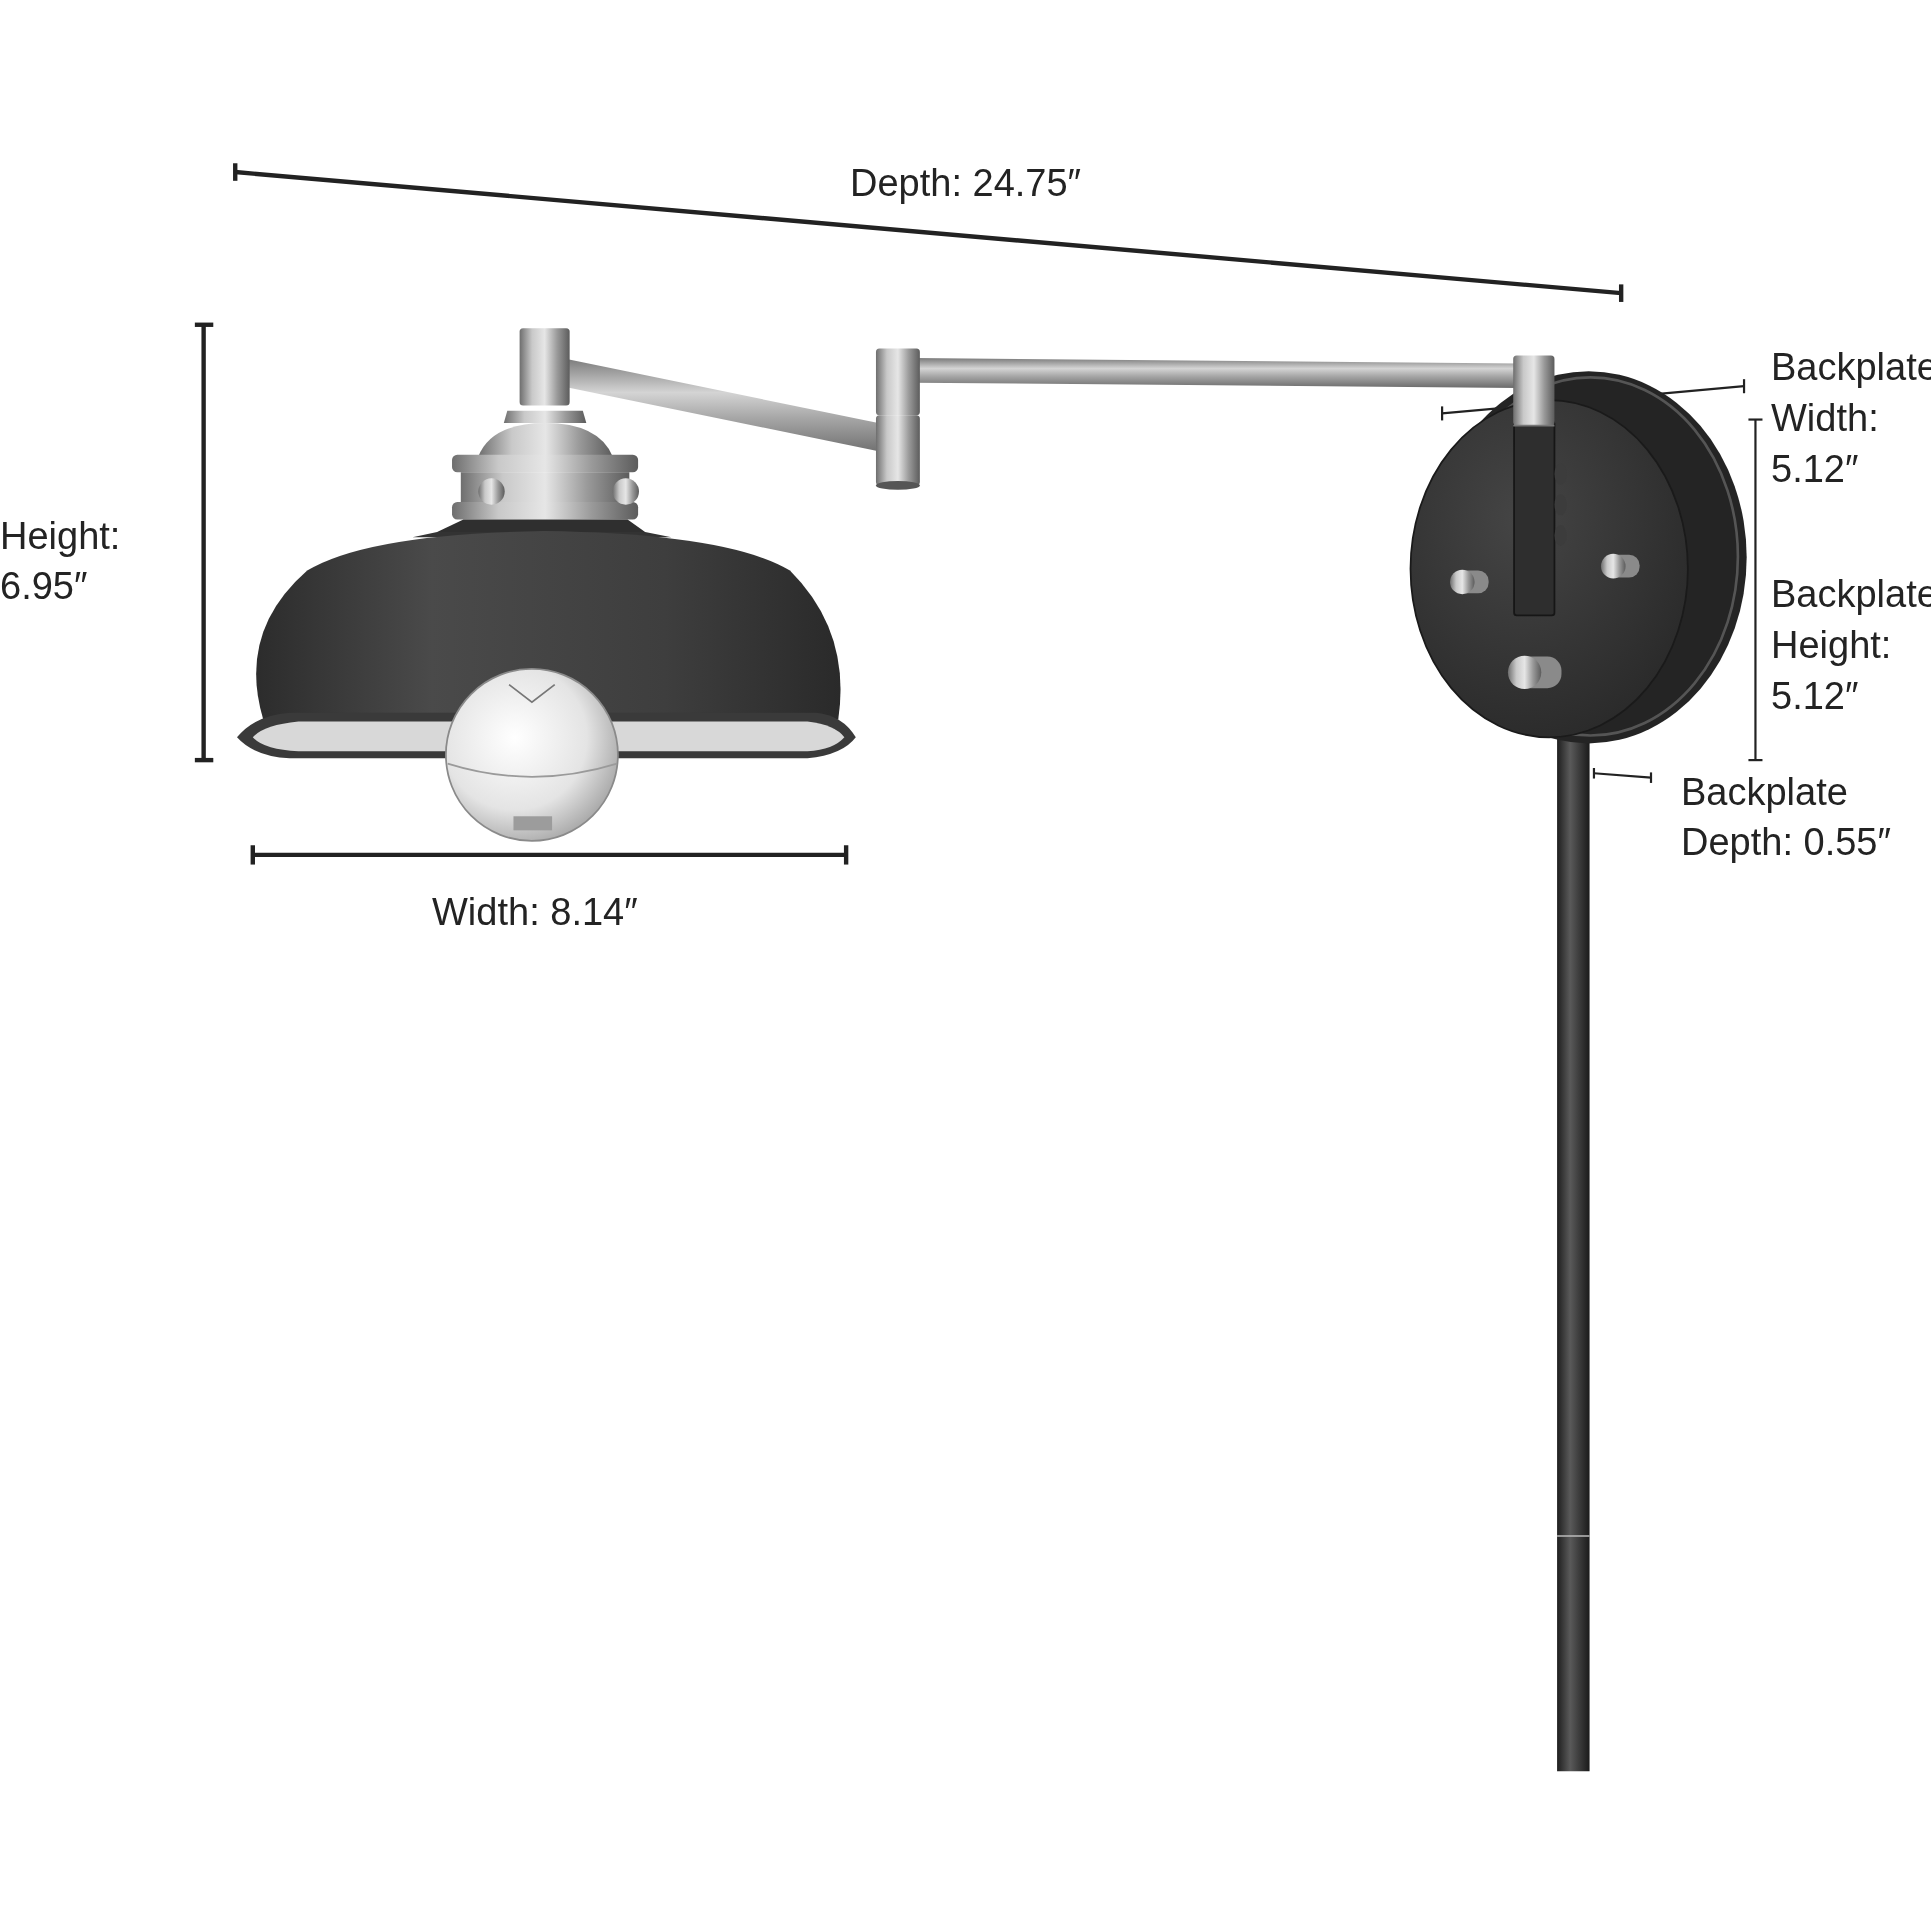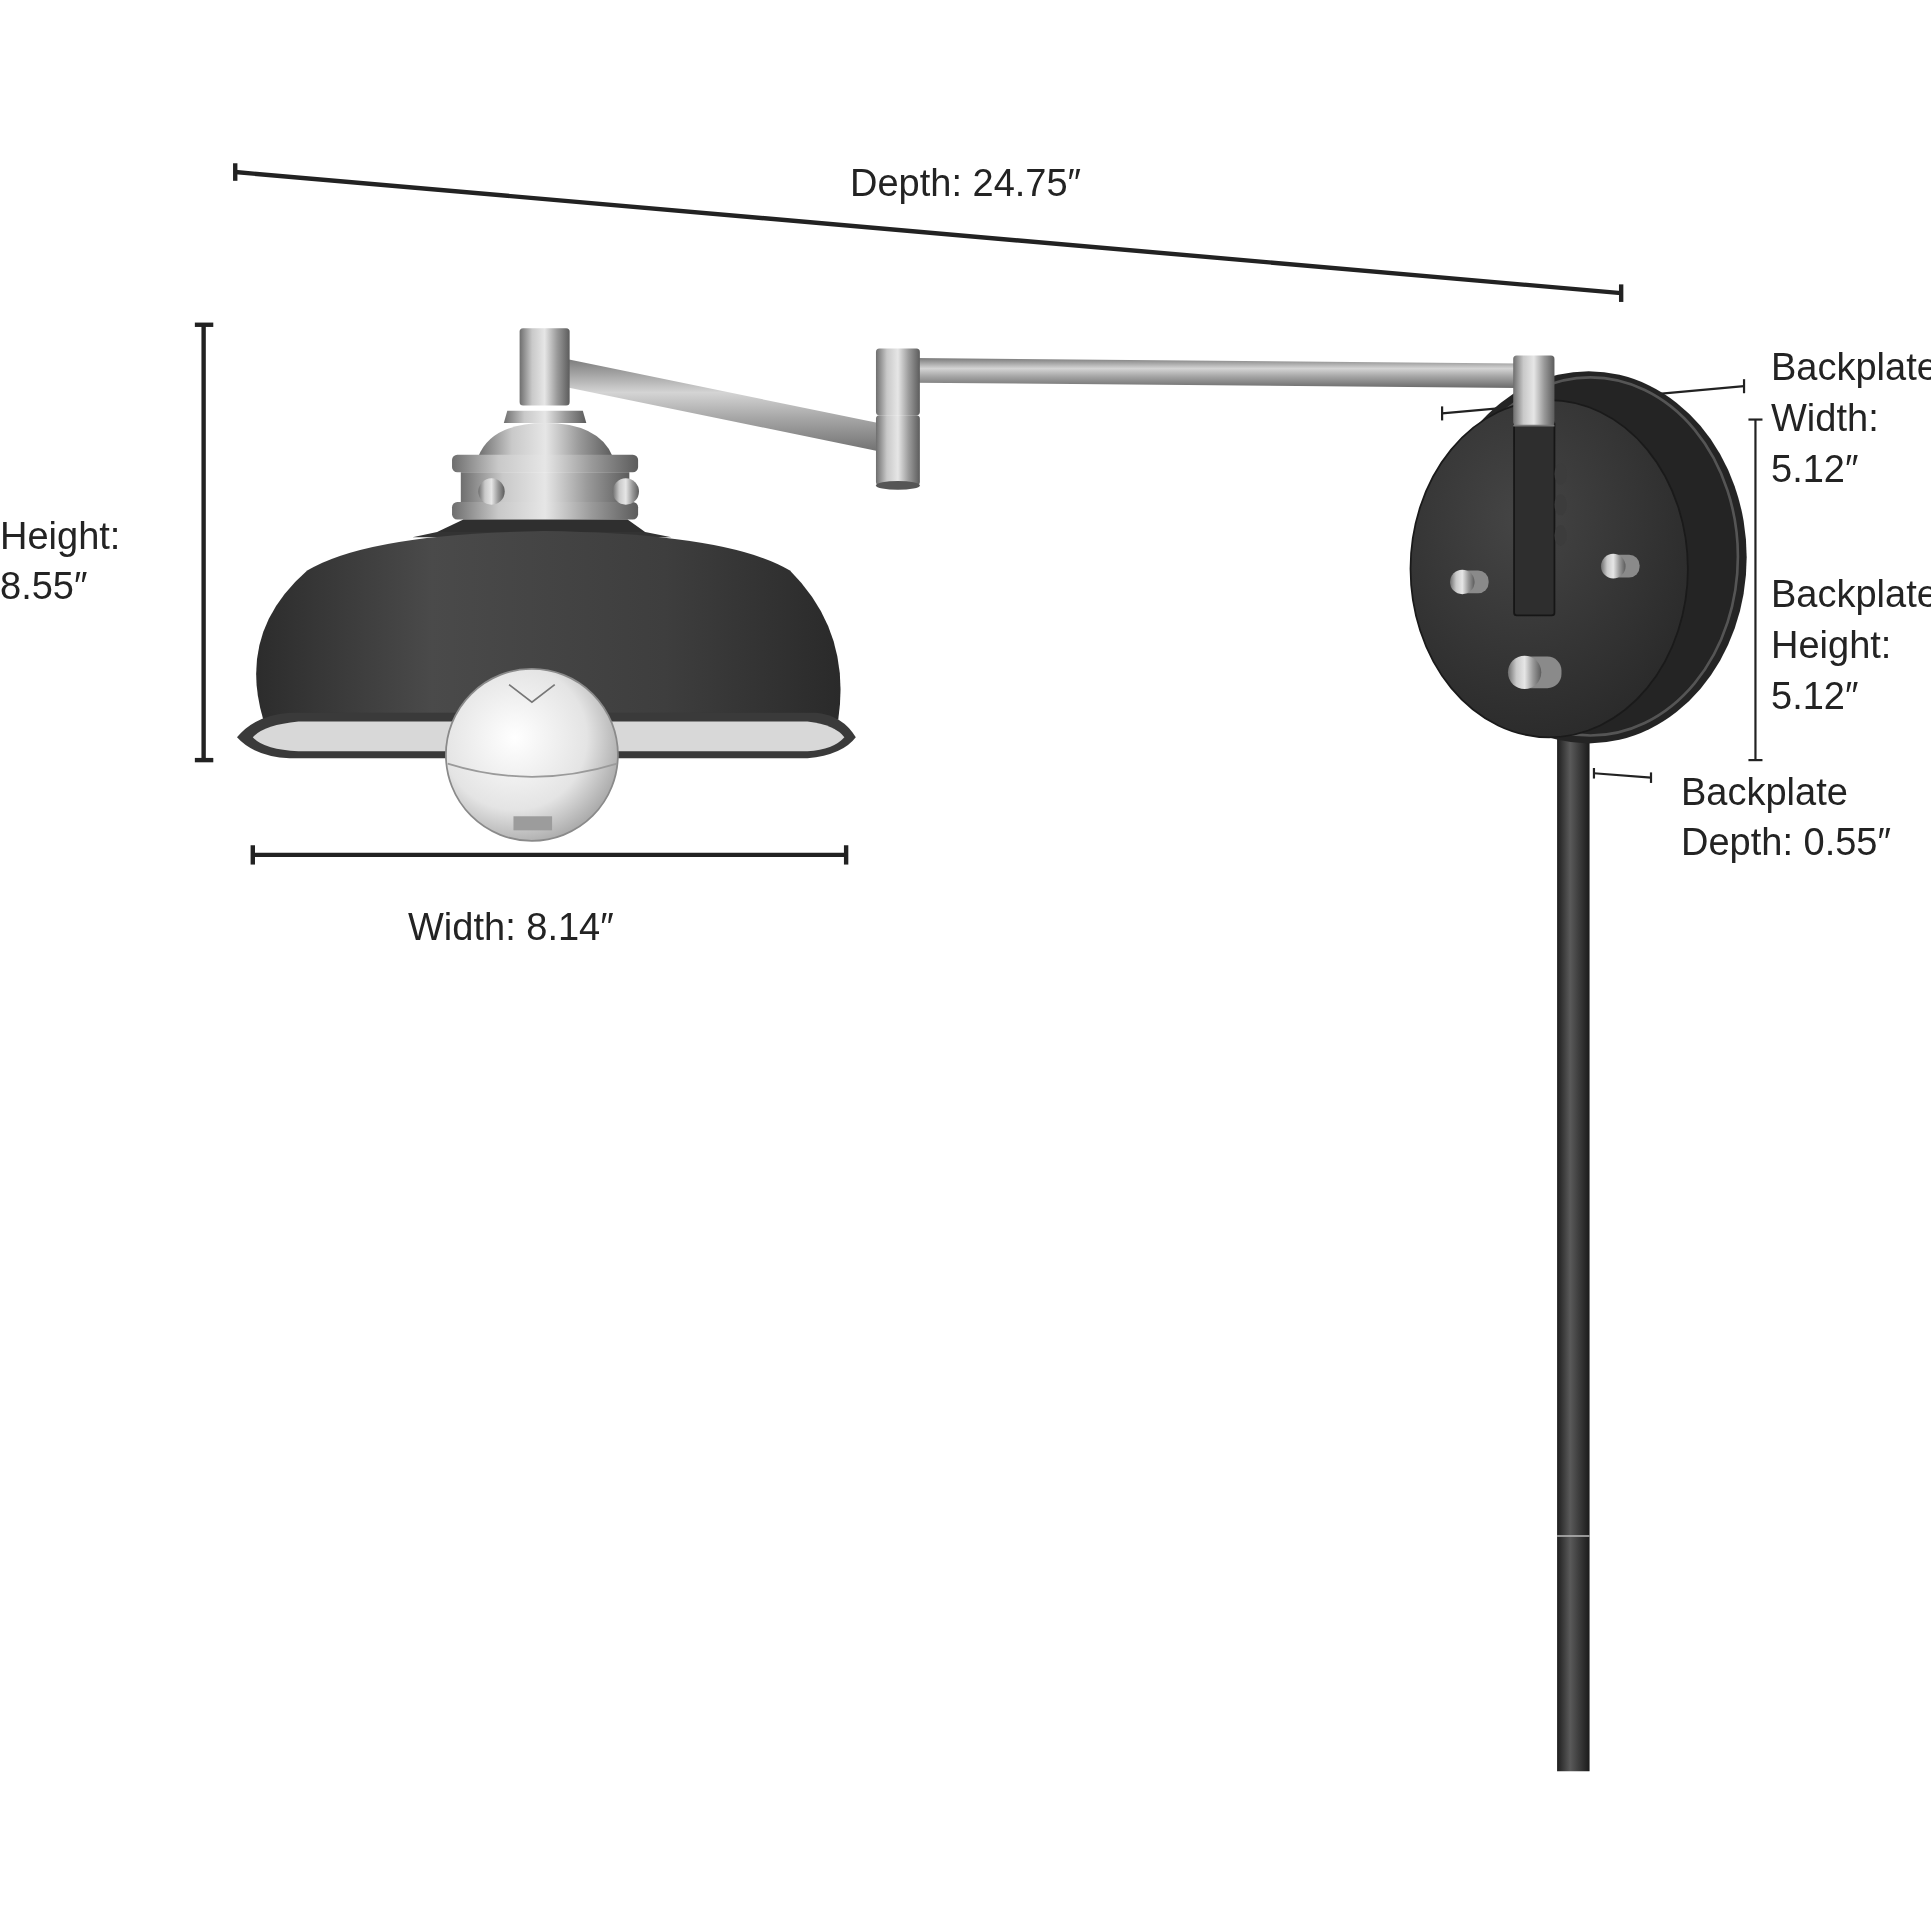--- a/index.html
+++ b/index.html
@@ -4,21 +4,21 @@
 <style>
   html, body { margin: 0; padding: 0; background: #ffffff; }
   body { width: 1931px; height: 1931px; position: relative; overflow: hidden;
          font-family: "Liberation Sans", "DejaVu Sans", sans-serif; color: #222222; }
   .stage { position: absolute; left: 0; top: 0; width: 1931px; height: 1931px; }
   svg.drawing { position: absolute; left: 0; top: 0; width: 1931px; height: 1931px; }
   .label { position: absolute; font-size: 38px; line-height: 50px; color: #232323; white-space: nowrap; }
   .label .line { display: block; }
   #lbl-depth { left: 850px; top: 158px; }
   #lbl-height { left: 0px; top: 511px; }
-  #lbl-width { left: 408px; top: 887px; margin-top: 15px; }
+  #lbl-width { left: 432px; top: 887px; }
   #lbl-bp-width { left: 1771px; top: 342px; line-height: 51px; }
   #lbl-bp-height { left: 1771px; top: 569px; line-height: 51px; }
   #lbl-bp-depth { left: 1681px; top: 767px; line-height: 50px; }
 </style>
 </head>
 <body>
 
 <div class="stage">
 
   <svg class="drawing" viewBox="0 0 2200 2200" xmlns="http://www.w3.org/2000/svg">
@@ -165,21 +165,21 @@
     </g>
   </svg>
 
   <div id="lbl-depth" class="label">
     <span>Depth:</span>
     <span>24.75″</span>
   </div>
 
   <div id="lbl-height" class="label">
     <span class="line">Height:</span>
-    <span class="line">8.55″</span>
+    <span class="line">6.95″</span>
   </div>
 
   <div id="lbl-width" class="label">
     <span>Width: 8.14″</span>
   </div>
 
   <div id="lbl-bp-width" class="label">
     <span class="line">Backplate</span>
     <span class="line">Width:</span>
     <span class="line">5.12″</span>

